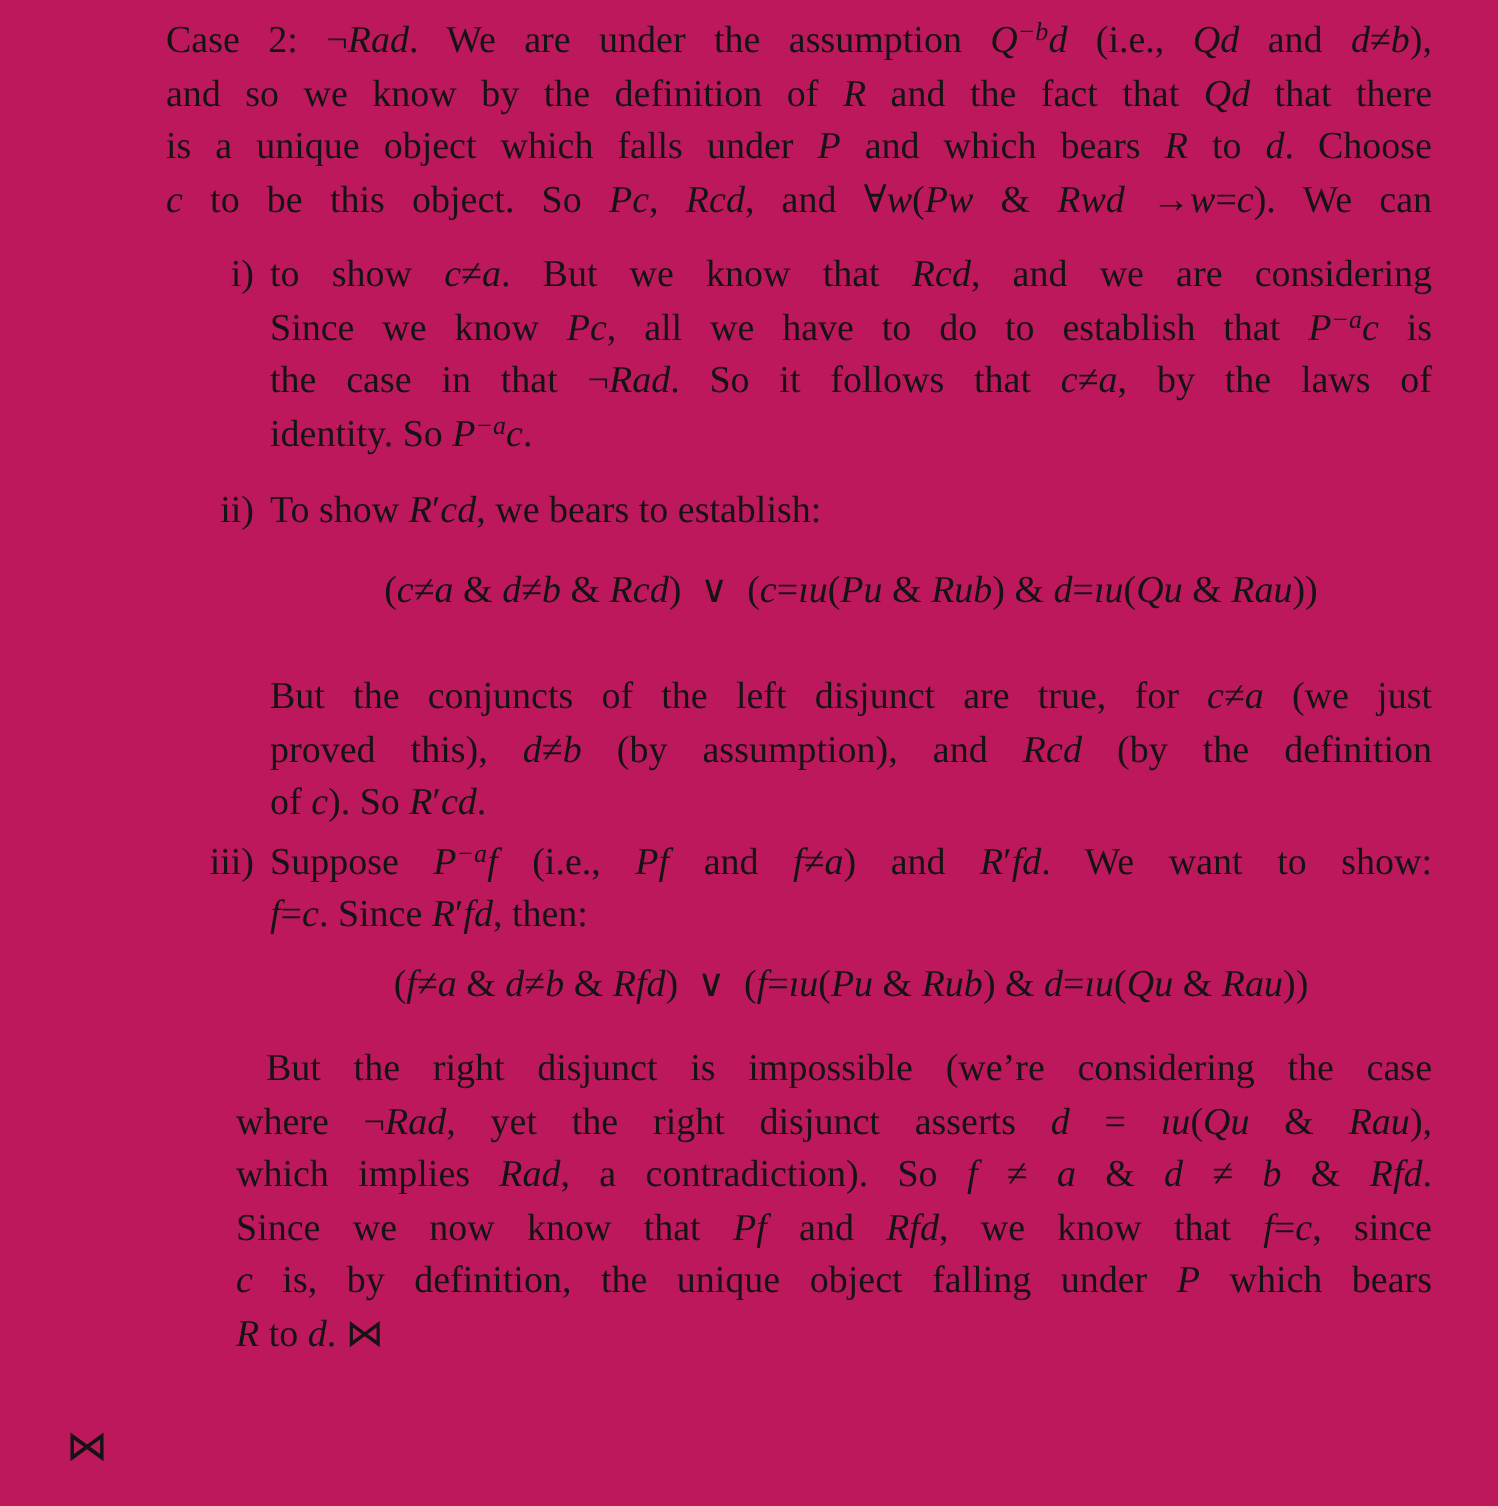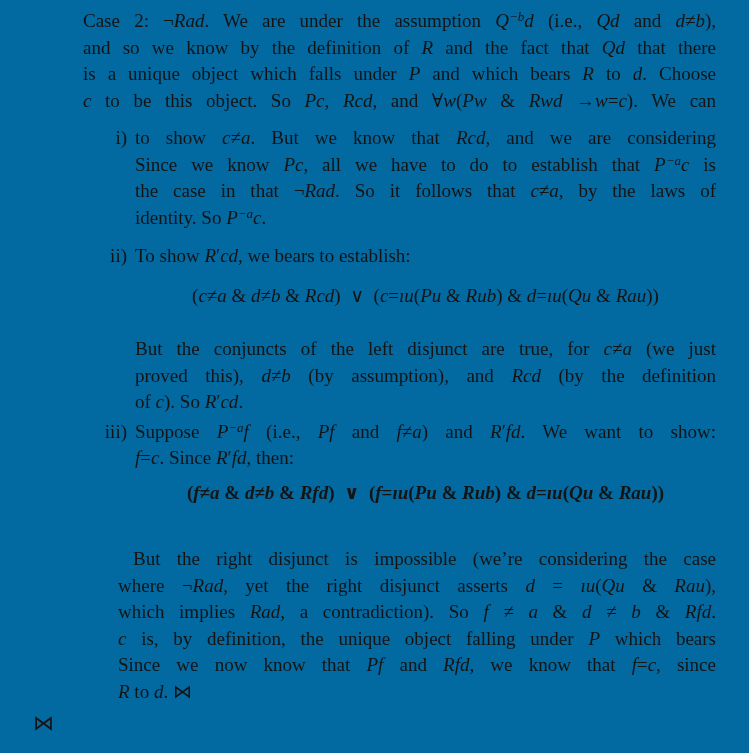--- a/index.html
+++ b/index.html
@@ -2,21 +2,21 @@
 <html><head>
 <meta charset="utf-8">
 <style>
   html, body {
     margin: 0; padding: 0;
     background: #ffffff;
   }
   .page {
     position: relative;
     width: 749px; height: 753px;
-    background: #0369a1;
+    background: #be185d;
     color: #141414;
     font-family: "Liberation Serif", "DejaVu Serif", serif;
     font-size: 19px;
     overflow: hidden;
   }
   .content {
     position: absolute;
     left: 83px; top: 8px;
     width: 633px;
   }
@@ -53,21 +53,21 @@
   .item-0 { margin-top: 11px; }
   .item-1 { margin-top: 12px; }
   .item-2 { margin-top: 3px; }
   .formula {
     text-align: center;
     line-height: 26.5px;
     height: 26.5px;
     overflow: hidden;
   }
   .item-1 .formula { margin: 13px 0 27px 0; }
-  .item-2 .formula { margin: 8px 0 40px 0; font-weight: bold; }
+  .item-2 .formula { margin: 8px 0 16px 0; }
   .outpara {
     margin-left: -17px;
     width: 598px;
   }
   .fl-indent { text-indent: 15px; }
   .footer-mark {
     position: absolute;
     left: 33px; top: 712px;
     font-size: 21px;
     line-height: 22px;
@@ -114,21 +114,21 @@
         <div class="itext">
           <div>
             <div class="line just"><span class="r">Suppose </span><span class="i">P</span><span class="s">−a</span><span class="i">f</span><span class="r"> (i.e., </span><span class="i">Pf</span><span class="r"> and </span><span class="i">f</span><span class="r">≠</span><span class="i">a</span><span class="r">) and </span><span class="i">R</span><span class="r">′</span><span class="i">fd</span><span class="r">. We want to show:</span></div>
             <div class="line last"><span class="i">f</span><span class="r">=</span><span class="i">c</span><span class="r">. Since </span><span class="i">R</span><span class="r">′</span><span class="i">fd</span><span class="r">, then:</span></div>
           </div>
           <div class="formula"><span class="r">(</span><span class="i">f</span><span class="r">≠</span><span class="i">a</span><span class="r"> &amp; </span><span class="i">d</span><span class="r">≠</span><span class="i">b</span><span class="r"> &amp; </span><span class="i">Rfd</span><span class="r">) ∨ (</span><span class="i">f</span><span class="r">=</span><span class="i">ıu</span><span class="r">(</span><span class="i">Pu</span><span class="r"> &amp; </span><span class="i">Rub</span><span class="r">) &amp; </span><span class="i">d</span><span class="r">=</span><span class="i">ıu</span><span class="r">(</span><span class="i">Qu</span><span class="r"> &amp; </span><span class="i">Rau</span><span class="r">))</span></div>
           <div class="outpara">
             <div class="line just fl-indent"><span class="r">But the right disjunct is impossible (we’re considering the case</span></div>
             <div class="line just"><span class="r">where ¬</span><span class="i">Rad</span><span class="r">, yet the right disjunct asserts </span><span class="i">d</span><span class="r"> = </span><span class="i">ıu</span><span class="r">(</span><span class="i">Qu</span><span class="r"> &amp; </span><span class="i">Rau</span><span class="r">),</span></div>
             <div class="line just"><span class="r">which implies </span><span class="i">Rad</span><span class="r">, a contradiction). So </span><span class="i">f</span><span class="r"> ≠ </span><span class="i">a</span><span class="r"> &amp; </span><span class="i">d</span><span class="r"> ≠ </span><span class="i">b</span><span class="r"> &amp; </span><span class="i">Rfd</span><span class="r">.</span></div>
+            <div class="line just"><span class="r">Since we now know that </span><span class="i">Pf</span><span class="r"> and </span><span class="i">Rfd</span><span class="r">, we know that </span><span class="i">f</span><span class="r">=</span><span class="i">c</span><span class="r">, since</span></div>
             <div class="line just"><span class="i">c</span><span class="r"> is, by definition, the unique object falling under </span><span class="i">P</span><span class="r"> which bears</span></div>
-            <div class="line just"><span class="r">Since we now know that </span><span class="i">Pf</span><span class="r"> and </span><span class="i">Rfd</span><span class="r">, we know that </span><span class="i">f</span><span class="r">=</span><span class="i">c</span><span class="r">, since</span></div>
             <div class="line last"><span class="i">R</span><span class="r"> to </span><span class="i">d</span><span class="r">. ⋈</span></div>
           </div>
         </div>
       </div>
     </div>
   <div class="footer-mark">⋈</div>
 </div>
 
 </body></html>

